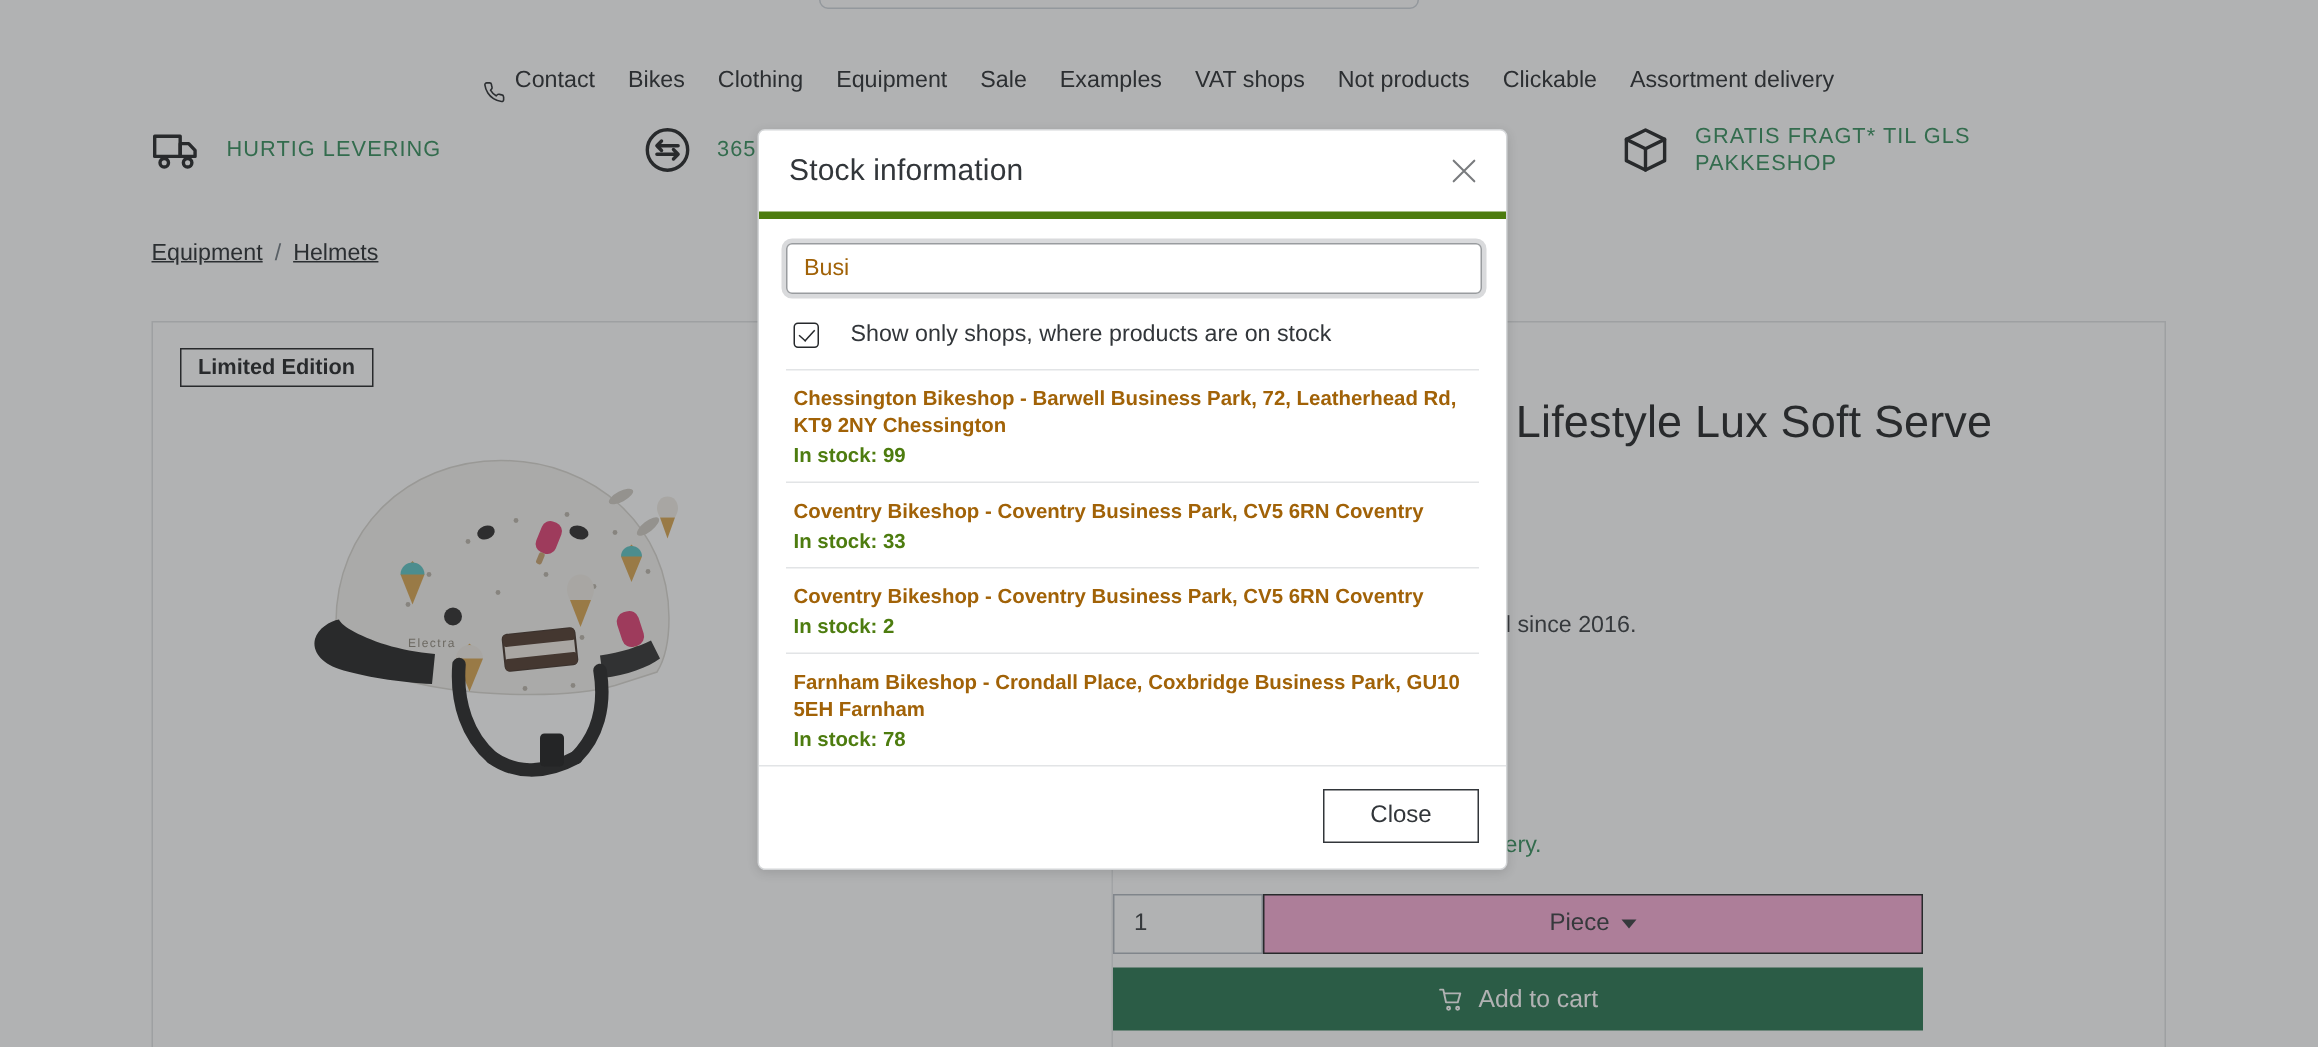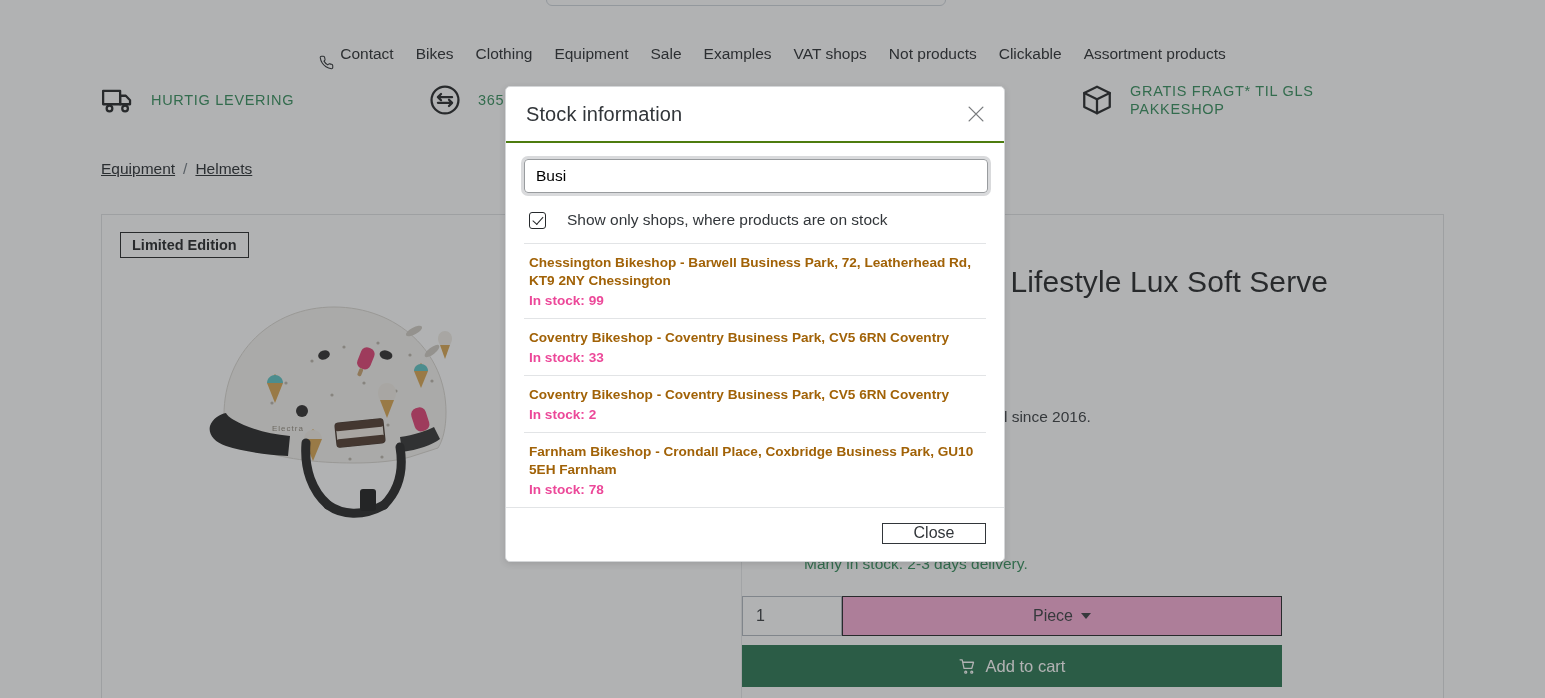--- a/index.html
+++ b/index.html
@@ -260,21 +260,21 @@
     width: 500px;
     background: #ffffff;
     border: 1px solid #d4d6d8;
     border-radius: 5px;
     z-index: 60;
     box-shadow: 0 2px 7px rgba(0,0,0,.12);
   }
   .modal-header {
     position: relative;
     padding: 16px 20px 15px 20px;
-    border-bottom: 2px solid #4d7c0f;
+    border-bottom: 5px solid #4d7c0f;
     display: flex;
     align-items: center;
   }
   .modal-title {
     font-size: 20px;
     color: #32363a;
     font-weight: 400;
     letter-spacing: .1px;
   }
   .modal-close {
@@ -290,21 +290,21 @@
 
   .modal-body { padding: 16px 18px 0 18px; }
 
   .search-field {
     width: 464px;
     height: 34px;
     border: 1px solid #999c9f;
     border-radius: 4px;
     outline: 3px solid rgba(140,144,148,0.33);
     font-size: 15.5px;
-    color: #000000;
+    color: #a16207;
     padding: 14px 11px;
     font-family: "Liberation Sans", sans-serif;
     background: #fff;
     display: block;
   }
 
   .checkbox-row {
     display: flex;
     align-items: center;
     gap: 21px;
@@ -341,33 +341,33 @@
   .shop-item:last-child { border-bottom: none; }
   .shop-name {
     font-size: 13.6px;
     font-weight: 700;
     color: #a16207;
     line-height: 1.32;
   }
   .shop-stock {
     font-size: 13.6px;
     font-weight: 700;
-    color: #ec4899;
+    color: #4d7c0f;
     margin-top: 3px;
   }
 
   .modal-footer {
     border-top: 1px solid #e2e4e6;
     padding: 15px 18px 17px 18px;
     display: flex;
     justify-content: flex-end;
   }
   .close-btn {
     min-width: 104px;
-    height: 21px;
+    height: 36px;
     border: 1px solid #32363a;
     background: #fff;
     color: #32363a;
     font-size: 16px;
     cursor: pointer;
     font-family: "Liberation Sans", sans-serif;
   }
 </style>
 </head>
 <body>
@@ -388,21 +388,21 @@
         <span>Contact</span>
       </span>
       <span class="topnav-item">Bikes</span>
       <span class="topnav-item">Clothing</span>
       <span class="topnav-item">Equipment</span>
       <span class="topnav-item">Sale</span>
       <span class="topnav-item">Examples</span>
       <span class="topnav-item">VAT shops</span>
       <span class="topnav-item">Not products</span>
       <span class="topnav-item">Clickable</span>
-      <span class="topnav-item">Assortment products</span>
+      <span class="topnav-item">Assortment delivery</span>
     </nav>
 
     <div class="usp-bar">
 
       <div class="usp usp-1">
         <span class="usp-icon">
           <svg viewBox="0 0 24 24" fill="none" stroke="#1b1d1f" stroke-width="1.6" stroke-linecap="round" stroke-linejoin="round">
             <rect x="1.5" y="5.5" width="12" height="9.5"></rect>
             <path d="M13.5 9h4l3 3.2V15h-7z"></path>
             <circle cx="6" cy="18" r="2"></circle>

